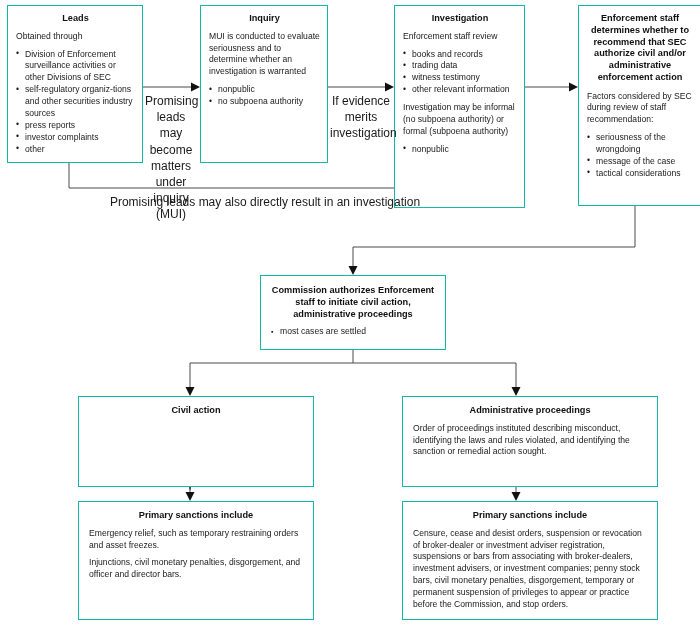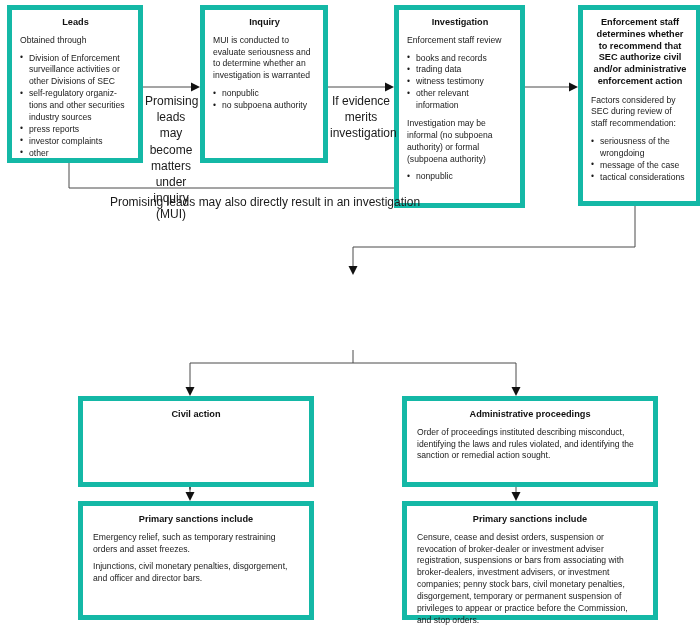--- a/index.html
+++ b/index.html
@@ -15,21 +15,21 @@
   #canvas {
     position: relative;
     width: 700px;
     height: 626px;
     background: #ffffff;
     overflow: hidden;
   }
   .box {
     position: absolute;
     box-sizing: border-box;
-    border: 5px solid #14b8a6;
+    border: 1px solid #14b8a6;
     background: #ffffff;
     padding: 6px 7px 6px 8px;
   }
   .box-title {
     font-weight: bold;
     font-size: 9.2px;
     text-align: center;
     line-height: 1.28;
     margin: 1px 0 6px 0;
     color: #111111;
@@ -179,20 +179,26 @@
       <li>tactical considerations</li>
     </ul>
   </div>
 
   <div class="conn-label" style="left:145px; top:93px; width:52px;">Promising leads may become matters under inquiry (MUI)</div>
 
   <div class="conn-label" style="left:330px; top:93px; width:62px;">If evidence merits investigation</div>
 
   <div class="conn-label" style="left:60px; top:194px; width:410px;">Promising leads may also directly result in an investigation</div>
 
+  <div class="box" style="left:260px; top:275px; width:186px; height:75px; padding:8px 10px;">
+    <div class="box-title">Commission authorizes Enforcement staff to initiate civil action, administrative proceedings</div>
+    <ul class="bullets sq">
+      <li>most cases are settled</li>
+    </ul>
+  </div>
 
   <div class="box" style="left:78px; top:396px; width:236px; height:91px; padding:7px 10px;">
     <div class="box-title">Civil action</div>
   </div>
 
   <div class="box" style="left:402px; top:396px; width:256px; height:91px; padding:7px 10px;">
     <div class="box-title">Administrative proceedings</div>
     <p class="para">Order of proceedings instituted describing misconduct, identifying the laws and rules violated, and identifying the sanction or remedial action sought.</p>
   </div>
 

